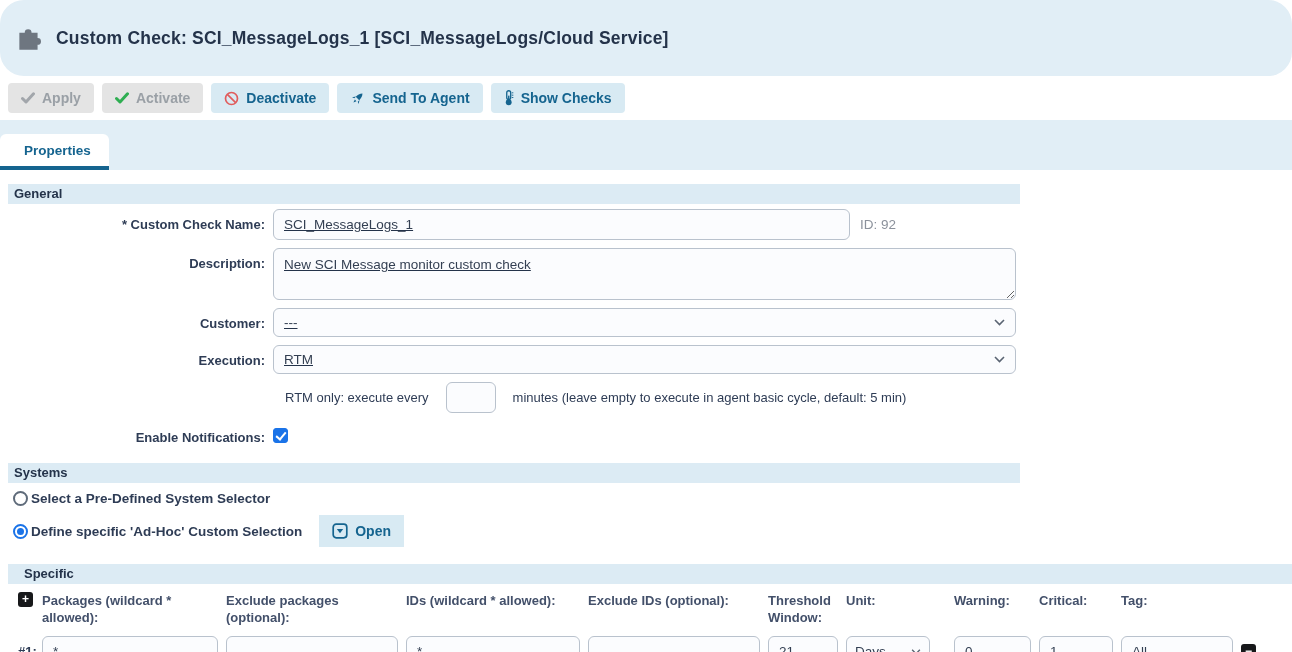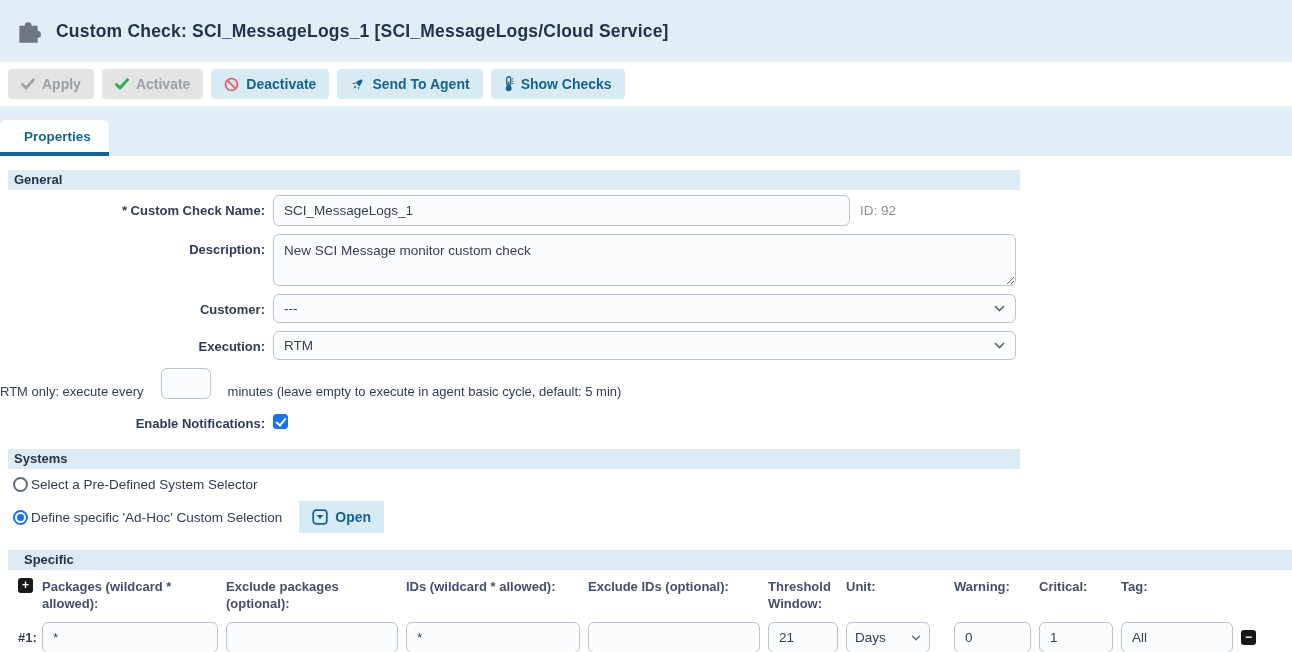--- a/index.html
+++ b/index.html
@@ -5,24 +5,24 @@
   * { box-sizing: border-box; margin: 0; padding: 0; }
   html, body { width: 1292px; height: 652px; overflow: hidden; }
   body {
     font-family: "Liberation Sans", sans-serif;
     background: #ffffff;
     color: var(--navy, #24334a);
   }
 
   
   .app-header {
-    height: 62px;
+    height: 76px;
     background: var(--header-bg, #e1eef6);
     display: flex; align-items: center;
-    padding-left: 14px; gap: 12px;
+    padding-left: 14px; gap: 12px; border-radius: 24px;
   }
   .app-header h1 { font-size: 17.5px; font-weight: bold; color: var(--navy, #24334a); letter-spacing: .2px; }
   .puzzle { color: #6e7680; display: flex; }
 
   
   .toolbar {
     height: 44px; background: #ffffff;
     display: flex; align-items: center; gap: 8px; padding-left: 8px;
   }
   .tbtn {
@@ -64,21 +64,21 @@
   .bar--systems { margin-top: 18px; }
   .bar--specific { margin-top: 16px; padding-left: 16px; }
 
   
   .form { margin-top: 5px; }
   .frow { display: flex; align-items: flex-start; margin-bottom: 8px; }
   .frow .flabel {
     flex: 0 0 265px; text-align: right; padding-top: 8px;
     font-size: 13px; font-weight: bold; color: var(--label, #2e3c55);
   }
-  .fctl { margin-left: 8px; display: flex; align-items: center; }
+  .fctl { margin-left: 8px; display: flex; align-items: center; text-decoration: underline; }
 
   input[type="text"], textarea {
     font-family: inherit; font-size: 13.5px; color: var(--input-text, #333f52);
     background: var(--input-bg, #fbfcfe);
     border: 1px solid var(--border, #b9c2cd); border-radius: 6px;
     padding: 0 10px; height: 31px; outline: none;
   }
   textarea { padding: 7px 10px; height: 52px; line-height: 17px; }
   .in-name { width: 577px; }
   .in-desc { width: 743px; }
@@ -88,21 +88,21 @@
 
   .select {
     height: 29px; width: 743px;
     background: var(--input-bg, #fbfcfe);
     border: 1px solid var(--border, #b9c2cd); border-radius: 6px;
     display: flex; align-items: center; justify-content: space-between;
     padding: 0 10px; font-size: 13.5px; color: var(--input-text, #333f52); cursor: pointer;
   }
   .chev { display: flex; color: #5a6472; }
 
-  .hintrow { display: flex; align-items: flex-end; gap: 17px; margin-bottom: 9px; }
+  .hintrow { margin-left: 285px; display: flex; align-items: center; gap: 17px; margin-bottom: 9px; }
   .hint { font-size: 13px; color: var(--label, #2e3c55); }
 
   input[type="checkbox"] {
     appearance: none; width: 15px; height: 15px; border-radius: 3px;
     border: 1px solid #8a93a0; background: #fff; cursor: pointer; position: relative; margin-top: 6px;
   }
   input[type="checkbox"]:checked { background: var(--check-blue, #1a73e8); border-color: var(--check-blue, #1a73e8); }
   input[type="checkbox"]:checked::after {
     content: ""; position: absolute; left: 4px; top: 1px; width: 4px; height: 8px;
     border: solid #fff; border-width: 0 2px 2px 0; transform: rotate(40deg);
@@ -113,21 +113,21 @@
   .optrow.second { margin-top: 7px; min-height: 34px; }
   input[type="radio"] {
     appearance: none; width: 15px; height: 15px; border-radius: 50%;
     border: 2px solid #5f6b7a; background: #fff; cursor: pointer; position: relative; flex: 0 0 auto;
   }
   input[type="radio"]:checked { border-color: var(--check-blue, #1a73e8); }
   input[type="radio"]:checked::after {
     content: ""; position: absolute; left: 2px; top: 2px; width: 7px; height: 7px;
     border-radius: 50%; background: var(--check-blue, #1a73e8);
   }
-  .optlabel { font-size: 13.5px; font-weight: normal; color: var(--label, #2e3c55); margin-left: 3px; }
+  .optlabel { font-size: 13.5px; font-weight: bold; color: var(--label, #2e3c55); margin-left: 3px; }
   .open-btn {
     margin-left: 17px; height: 32px; border: none; border-radius: 0;
     background: var(--btn-blue-bg, #d8eaf3); color: var(--teal, #15648f);
     font-family: inherit; font-size: 14px; font-weight: bold;
     display: inline-flex; align-items: center; gap: 7px; padding: 0 13px; cursor: pointer;
   }
 
   
   .sp-grid { padding-left: 18px; display: grid;
     grid-template-columns: 16px 176px 172px 174px 172px 70px 100px 77px 74px 112px 22px;

